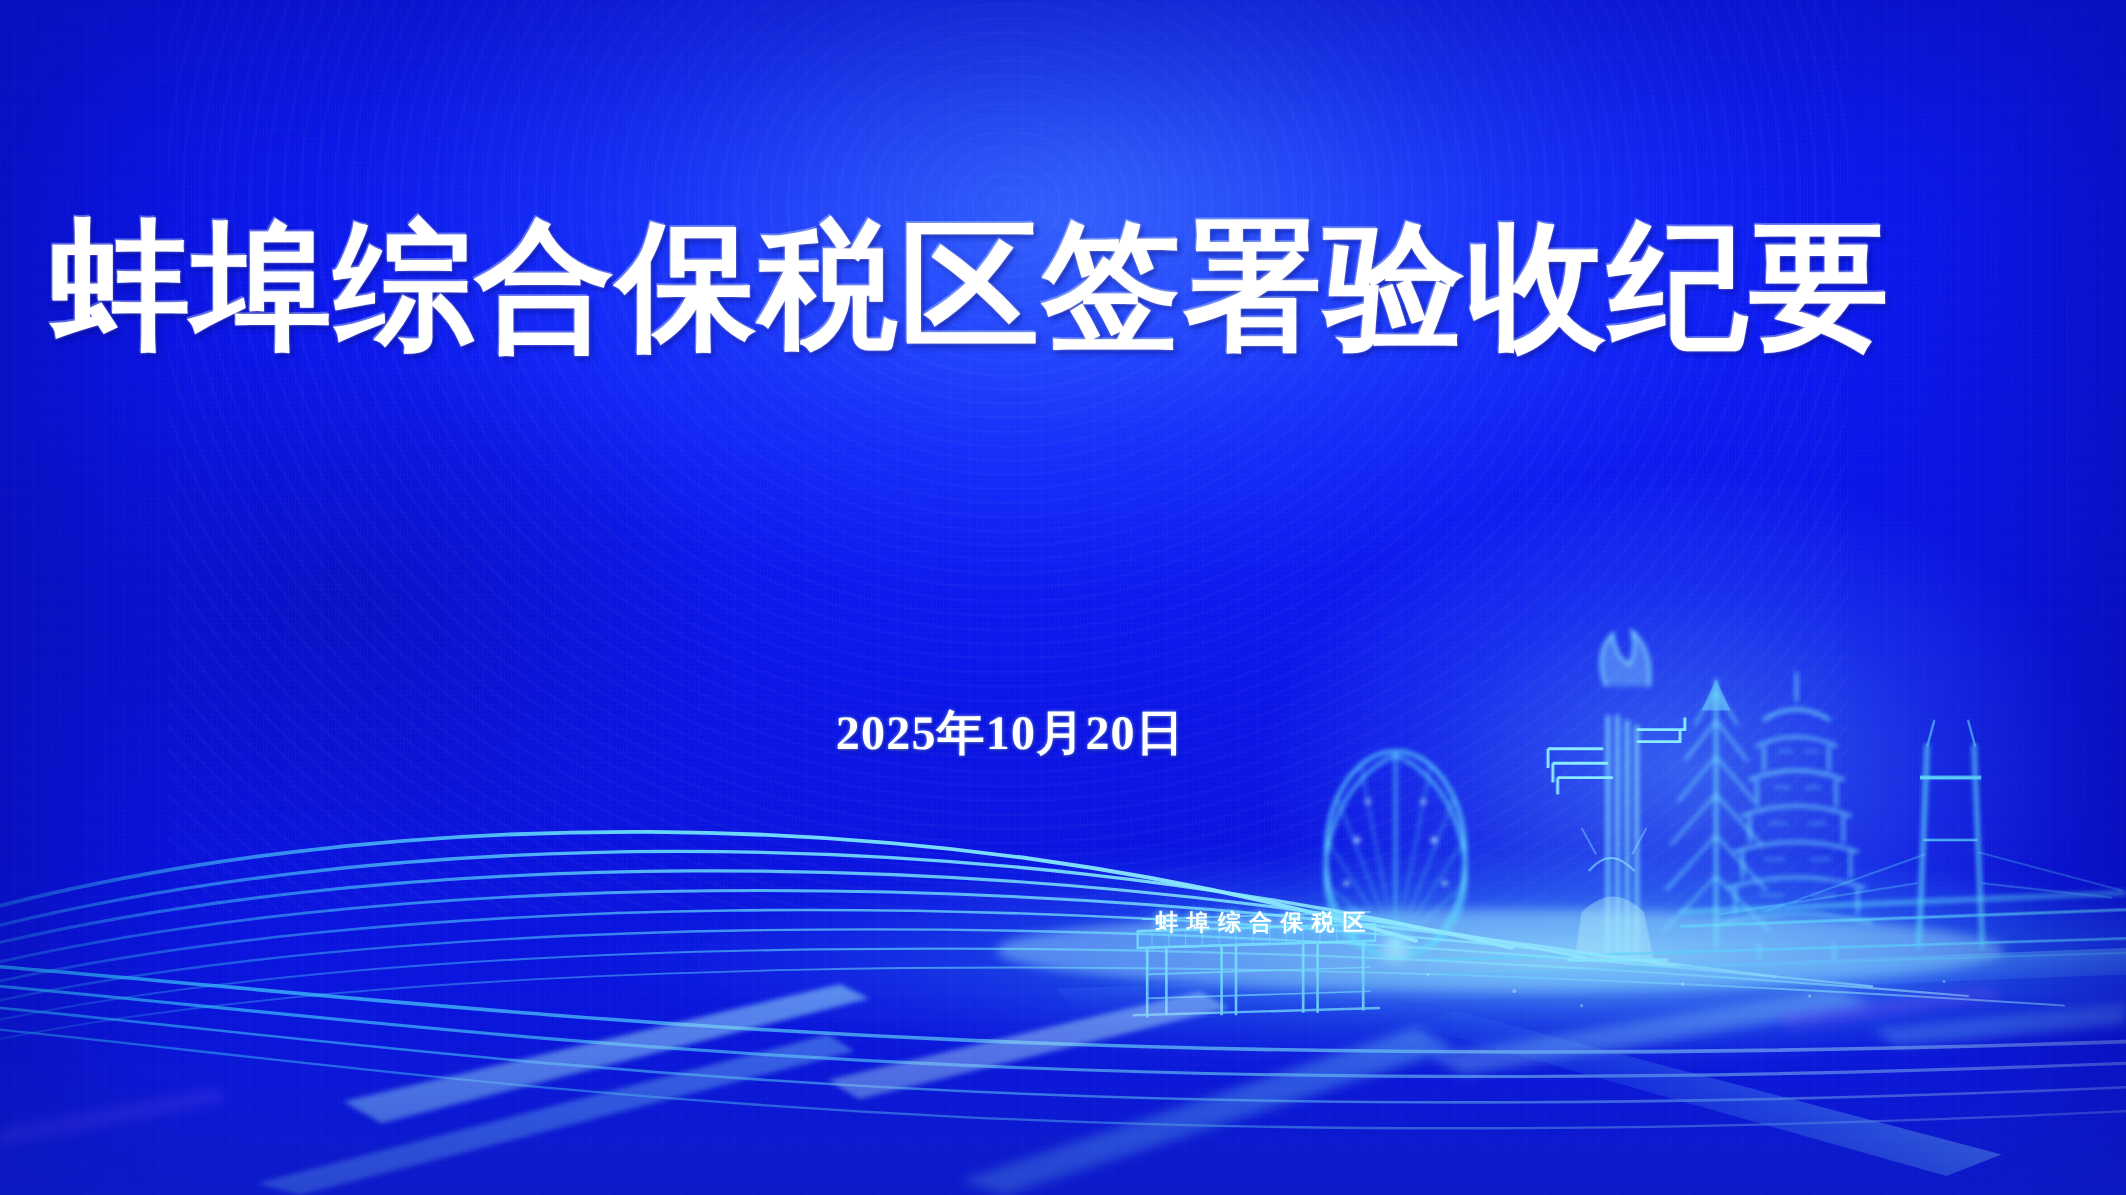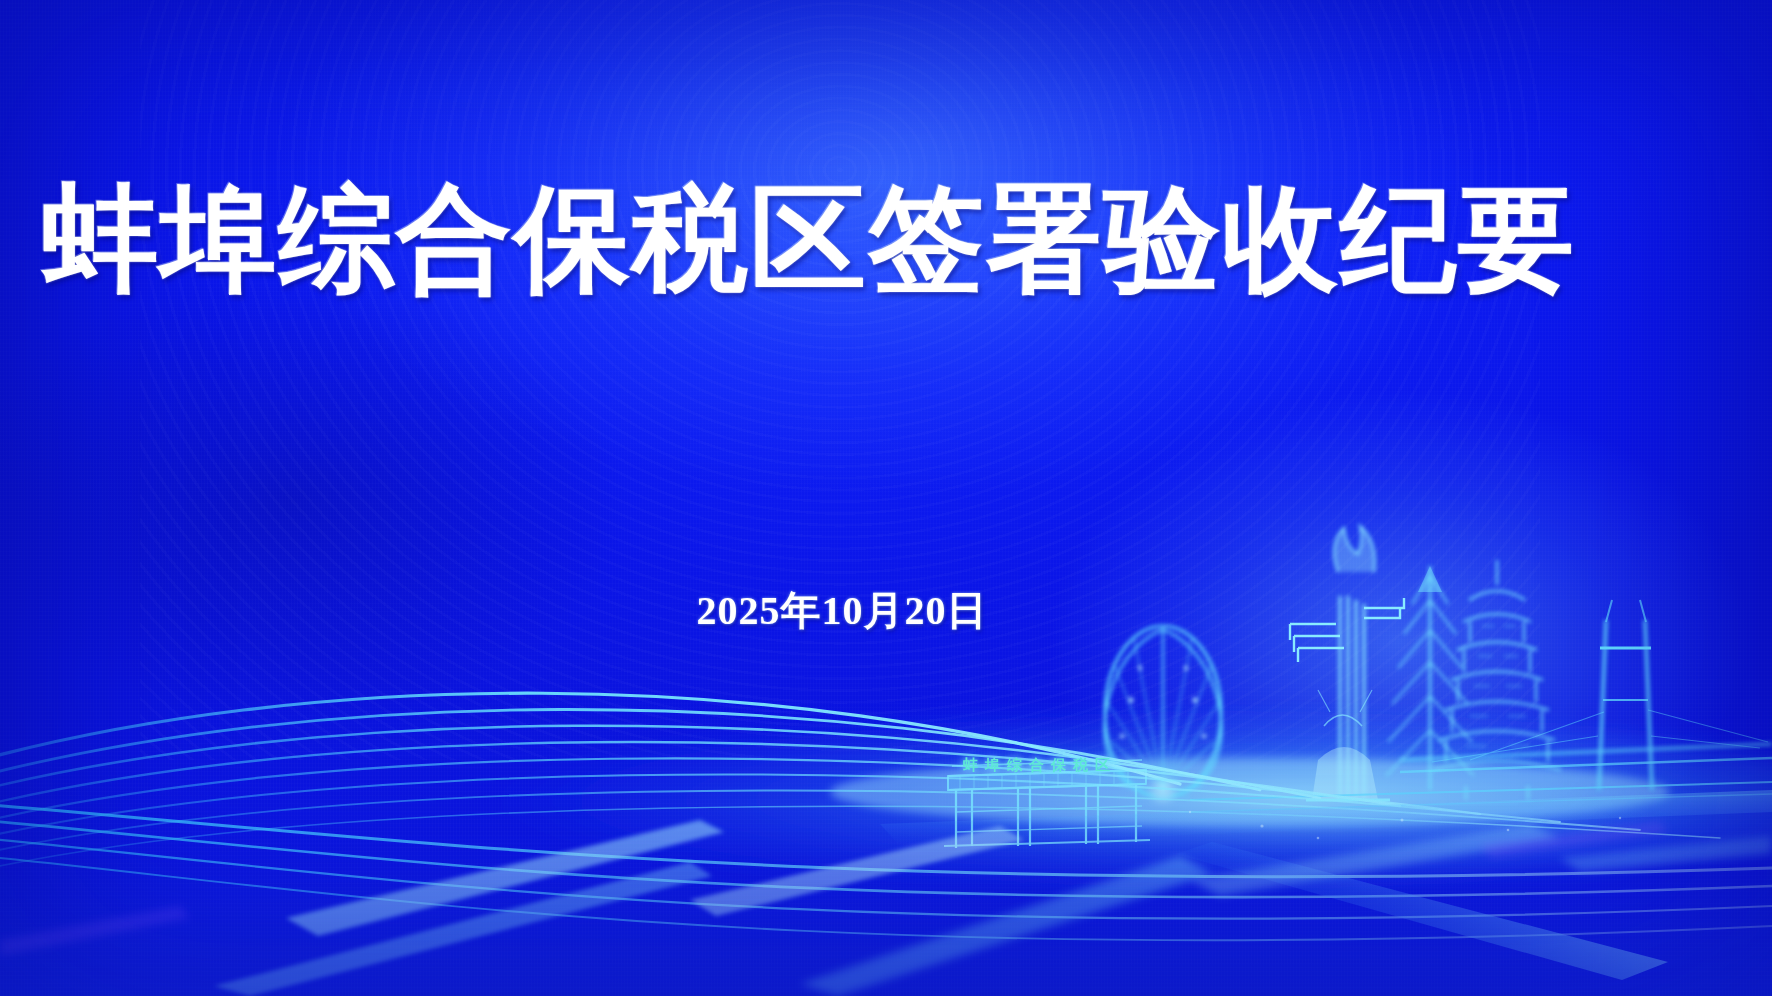--- a/index.html
+++ b/index.html
@@ -93,24 +93,24 @@
     font-family:"Liberation Serif", serif;
     font-weight:700;
     font-size:40px;
     letter-spacing:1px;
     text-shadow:0 0 3px rgba(170,210,255,.75), 1px 2px 4px rgba(4,10,120,.6);
   }
 
   .gate-label{
     position:absolute; left:963px; top:756px;
     z-index:7;
-    color:#5eead4;
+    color:#ffffff;
     font-family:"Liberation Sans", sans-serif;
     font-weight:700;
-    font-size:15px;
+    font-size:19px;
     letter-spacing:7px;
     text-shadow:0 0 6px rgba(120,225,255,.95), 0 0 14px rgba(90,200,255,.65);
     white-space:nowrap;
   }
 
   
   .bg-bottomhaze{
     position:absolute; left:0; bottom:0; width:1772px; height:300px;
     background:linear-gradient(to top, rgba(30,70,255,.30) 0%, rgba(25,60,250,.10) 45%, rgba(20,50,245,0) 100%);
     pointer-events:none;

